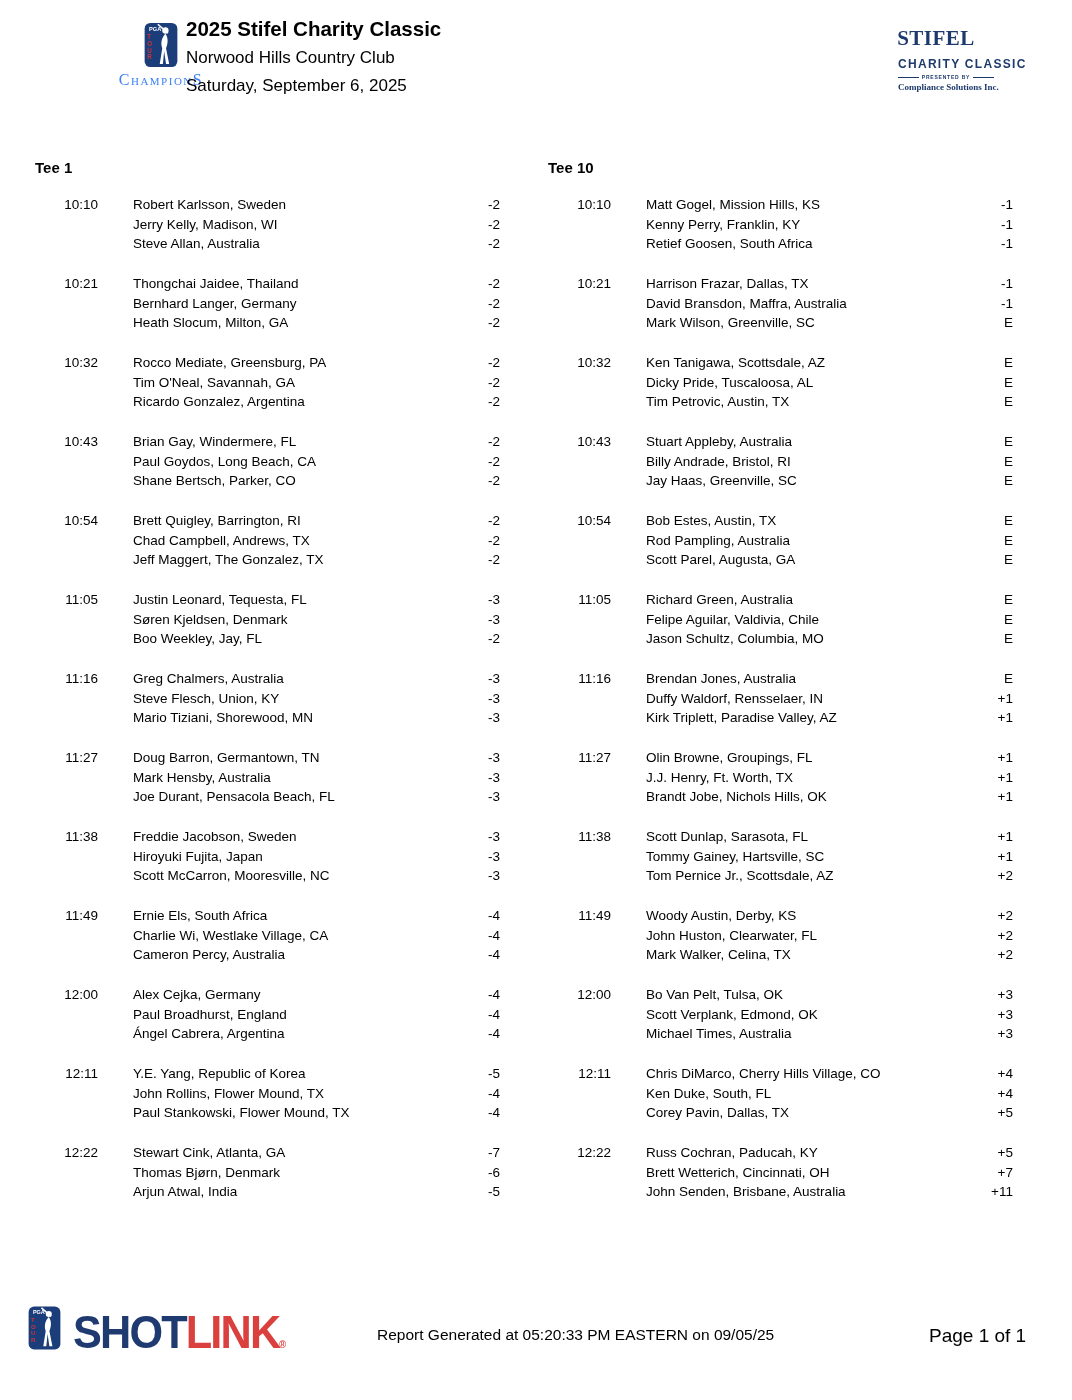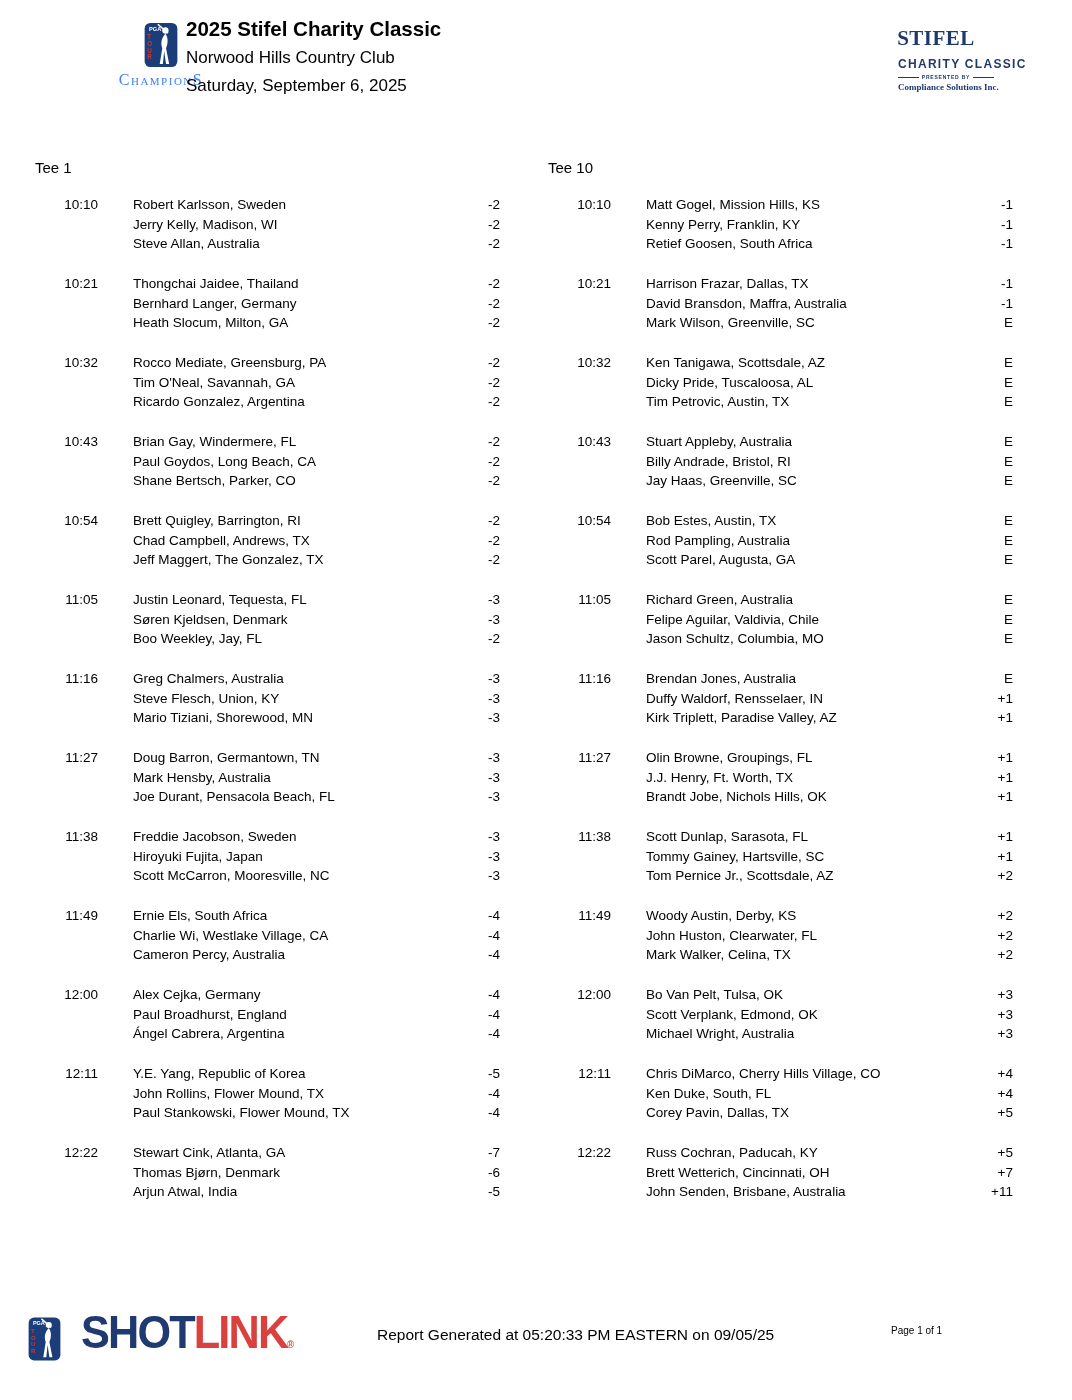--- a/index.html
+++ b/index.html
@@ -24,37 +24,37 @@
   .stifel-word{font-family:"Liberation Serif",serif;font-size:21px;font-weight:bold;letter-spacing:.5px;line-height:24px;}
   .stifel-sub{font-size:12px;font-weight:bold;letter-spacing:1.3px;margin-top:1px;white-space:nowrap;}
   .stifel-pres{display:flex;align-items:center;gap:3px;margin-top:3px;}
   .stifel-pres .hr{flex:1;height:1px;background:#1e3a6d;}
   .stifel-pres span{font-size:5px;font-weight:bold;letter-spacing:.8px;white-space:nowrap;}
   .stifel-sponsor{font-family:"Liberation Serif",serif;font-size:9px;font-weight:bold;margin-top:2px;white-space:nowrap;}
   
   .tee-col{position:absolute;top:158px;width:465px;}
   .tee-col.left{left:35px;}
   .tee-col.right{left:548px;}
-  .tee-label{font-size:15px;font-weight:normal;line-height:20px;margin-bottom:17px;}
+  .tee-label{font-size:15px;font-weight:bold;line-height:20px;margin-bottom:17px;}
   .group{margin-bottom:19.9px;}
   .row{display:flex;line-height:19.7px;font-size:13.5px;}
   .row .time{width:63px;text-align:right;flex:0 0 auto;}
   .row .pname{margin-left:35px;white-space:nowrap;}
   .row .score{margin-left:auto;text-align:right;flex:0 0 auto;}
   
-  .shotlink{position:absolute;left:28px;top:1306px;display:flex;align-items:center;gap:20px;}
+  .shotlink{position:absolute;left:28px;top:1306px;display:flex;align-items:flex-start;gap:12px;}
   .shotlink-text{
     font-size:47px;font-weight:bold;letter-spacing:-2px;line-height:52px;
     transform:scaleX(.92);transform-origin:left center;white-space:nowrap;
   }
   .shotlink-text .shot{color:#1e3a70;}
   .shotlink-text .link{color:#d9403e;}
   .shotlink-text .reg{font-size:10px;color:#d9403e;letter-spacing:0;}
   .gen-text{position:absolute;left:377px;top:1326px;font-size:15.5px;}
-  .page-num{position:absolute;left:891px;top:1325px;font-size:10px;}
+  .page-num{position:absolute;left:929px;top:1325px;font-size:19px;}
 </style>
 </head>
 <body>
 
 <div class="pga-champ">
   <svg width="34" height="46" viewBox="0 0 54 72">
     <rect x="1" y="1" width="52" height="70" rx="9" fill="#1b3d7a"></rect>
     <text x="8" y="13" font-size="9" font-weight="bold" fill="#ffffff" font-family="Liberation Sans, sans-serif">PGA</text>
     <text x="5" y="26" font-size="10" font-weight="bold" fill="#cf3339" font-family="Liberation Sans, sans-serif">T</text>
     <text x="5" y="37" font-size="10" font-weight="bold" fill="#cf3339" font-family="Liberation Sans, sans-serif">O</text>
@@ -499,21 +499,21 @@
     <span class="pname">Bo Van Pelt, Tulsa, OK</span>
     <span class="score">+3</span>
   </div>
         <div class="row">
     <span class="time"></span>
     <span class="pname">Scott Verplank, Edmond, OK</span>
     <span class="score">+3</span>
   </div>
         <div class="row">
     <span class="time"></span>
-    <span class="pname">Michael Wright, Australia</span>
+    <span class="pname">Michael Times, Australia</span>
     <span class="score">+3</span>
   </div>
       </div>
       <div class="group">
         <div class="row">
     <span class="time">12:11</span>
     <span class="pname">Chris DiMarco, Cherry Hills Village, CO</span>
     <span class="score">+4</span>
   </div>
         <div class="row">

